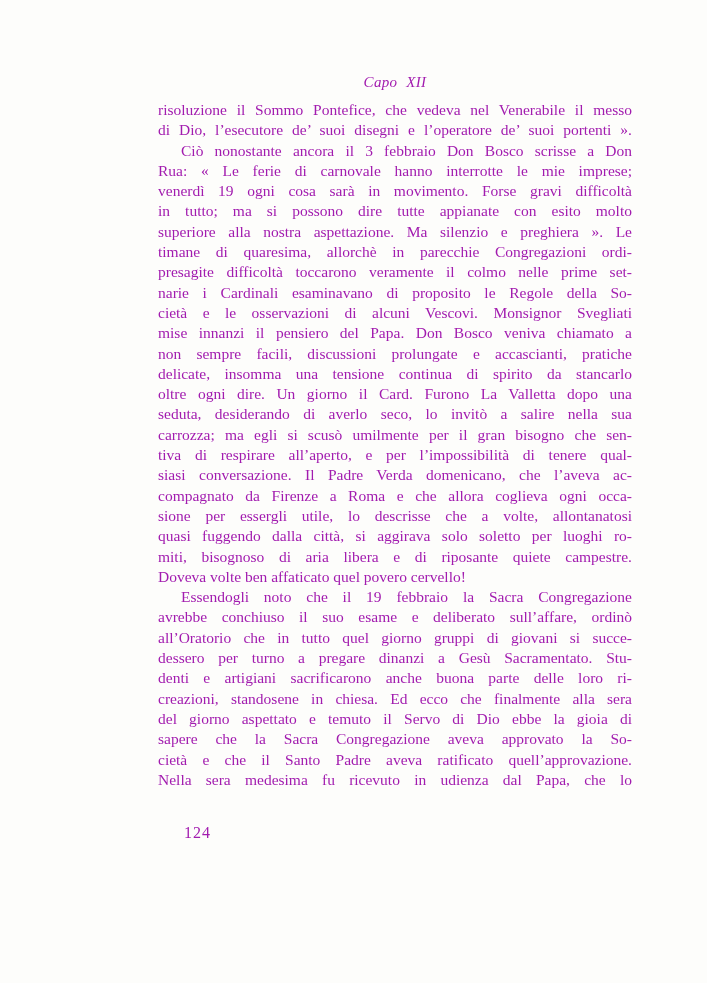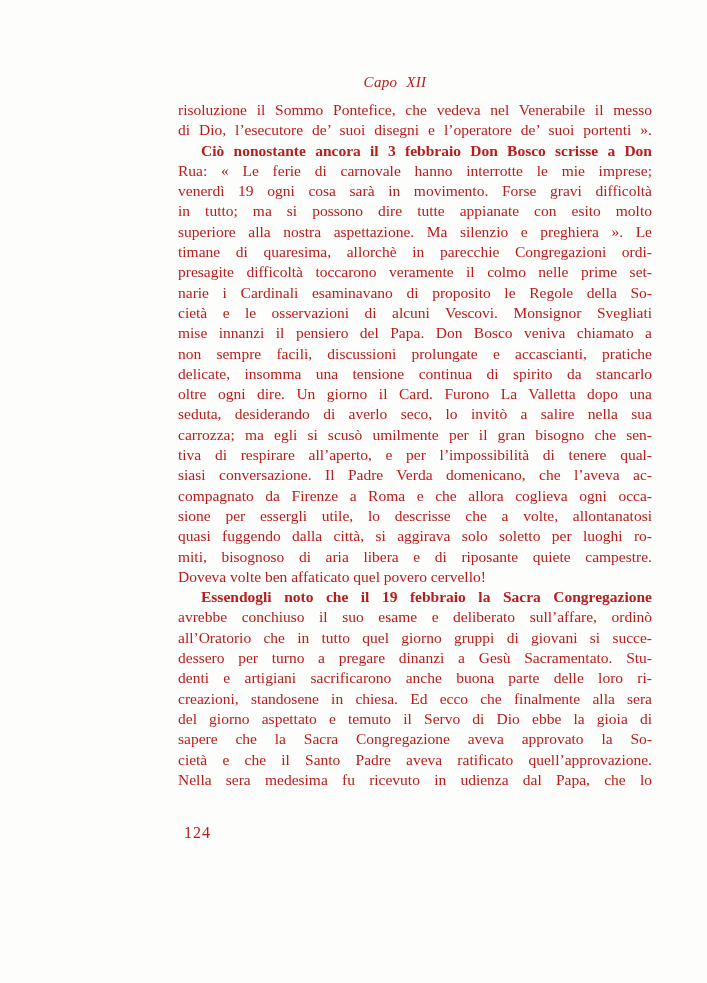--- a/index.html
+++ b/index.html
@@ -6,21 +6,21 @@
     margin: 0;
     padding: 0;
     background: #e9e9e7;
   }
   .page {
     position: relative;
     width: 707px;
     height: 983px;
     margin: 0 auto;
     background: #fdfdfb;
-    color: #b91c1c;
+    color: #a21caf;
     font-family: "Liberation Serif", "DejaVu Serif", serif;
     overflow: hidden;
   }
   .chapter-header {
     position: absolute;
     top: 74px;
     left: 158px;
     width: 474px;
     text-align: center;
     font-style: italic;
@@ -28,34 +28,32 @@
     word-spacing: 5px;
     letter-spacing: 0.3px;
   }
   .text-block {
     position: absolute;
     top: 100px;
     left: 158px;
     width: 474px;
     font-size: 15.5px;
     line-height: 20.3px;
-    margin-left: 20px;
   }
   .line {
     height: 20.3px;
     overflow: hidden;
     text-align: justify;
     text-align-last: justify;
   }
   .line.last {
     text-align-last: left;
   }
   .line.ind {
     text-indent: 23px;
-    font-weight: bold;
   }
   .page-number {
     position: absolute;
     top: 824px;
     left: 184px;
     font-size: 16px;
     letter-spacing: 1px;
   }
 </style>
 </head>

